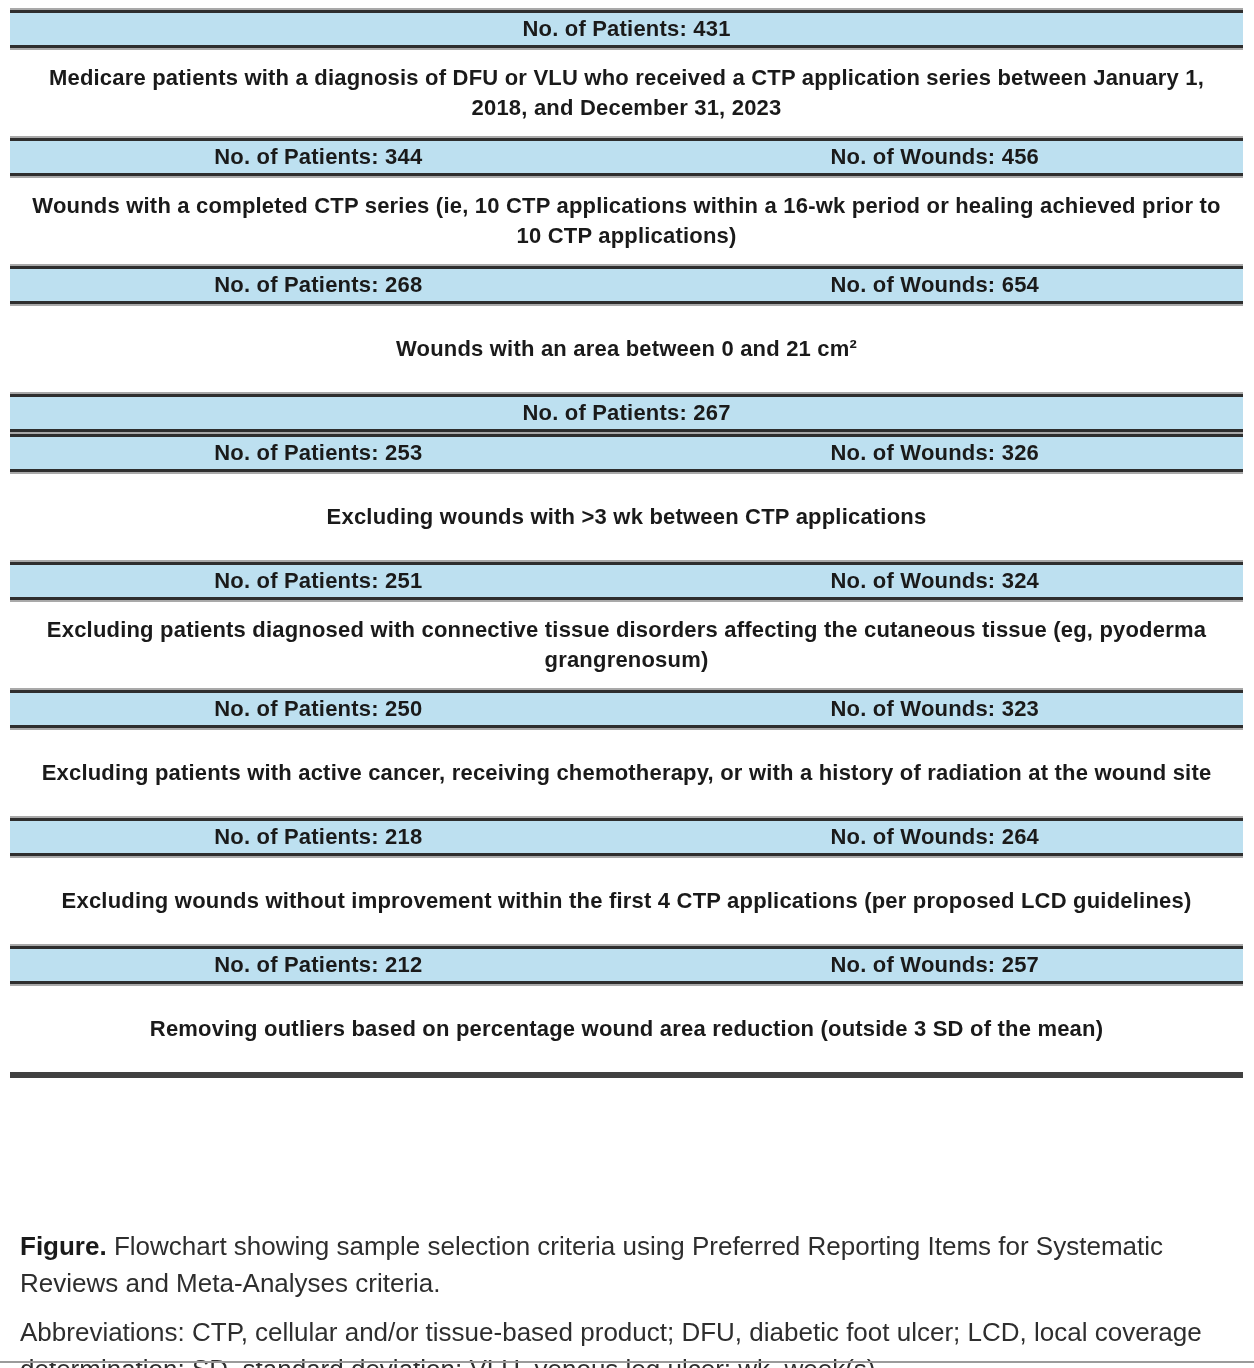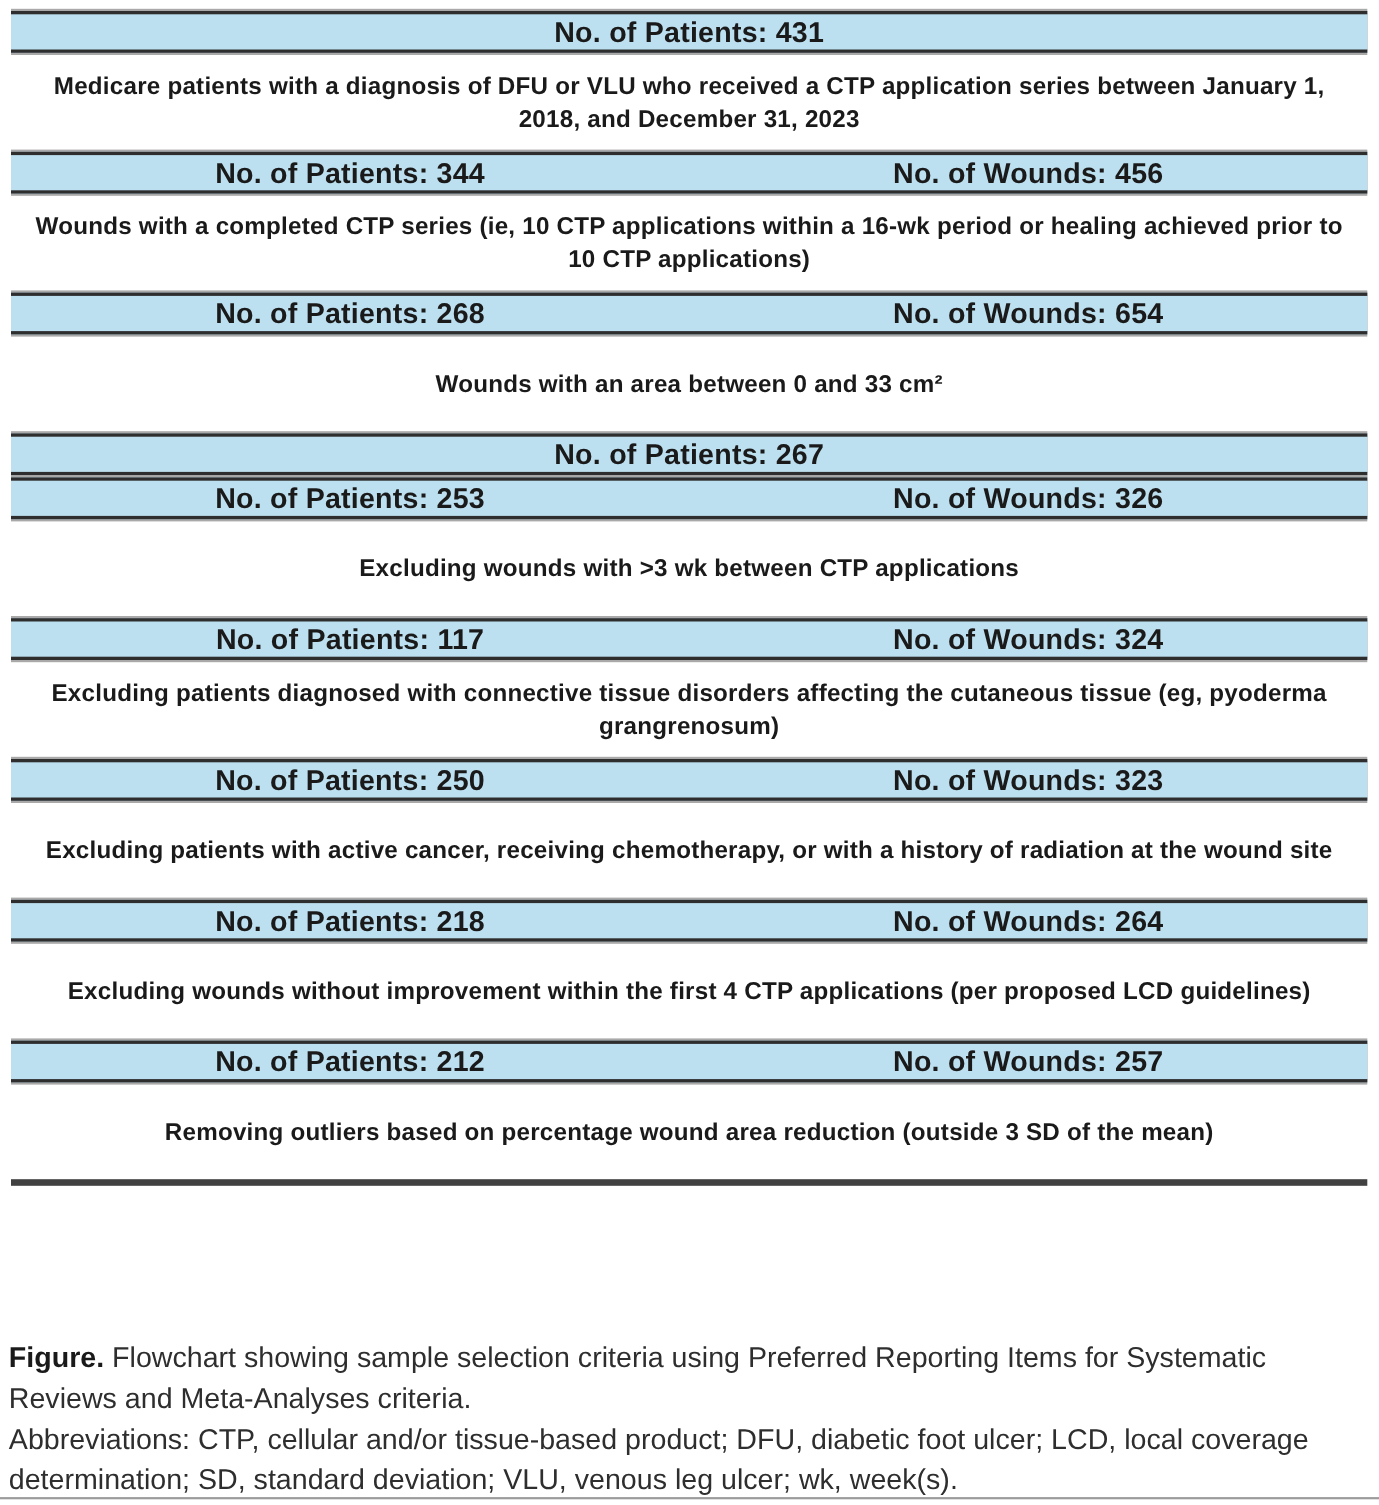--- a/index.html
+++ b/index.html
@@ -28,21 +28,21 @@
     box-shadow: 0 -2px 0 #A9A9A9, 0 2px 0 #A9A9A9;
     margin: 2px 0;
     height: 32px;
     display: flex;
     align-items: center;
   }
   .bar .cell {
     flex: 1;
     text-align: center;
     font-weight: bold;
-    font-size: 26px;
+    font-size: 22px;
     letter-spacing: 0.2px;
     color: #1a1a1a;
   }
   .desc {
     height: 86px;
     display: flex;
     align-items: center;
     justify-content: center;
     text-align: center;
   }
@@ -62,21 +62,21 @@
   .caption {
     position: absolute;
     left: 8px;
     top: 1216px;
     width: 1246px;
     font-size: 26px;
     line-height: 37px;
     color: #2E2E2E;
   }
   .caption p {
-    margin: 0;
+    margin: 12px;
   }
   .caption .fig-label {
     font-weight: bold;
     color: #1a1a1a;
   }
   .page-bottom-rule {
     position: absolute;
     left: 0;
     top: 1361px;
     width: 1254px;
@@ -102,37 +102,37 @@
   </div>
   <div class="desc">
     <span>Wounds with a completed CTP series (ie, 10 CTP applications within a 16-wk period or healing achieved prior to 10 CTP applications)</span>
   </div>
 
   <div class="bar">
     <div class="cell">No. of Patients: 268</div>
     <div class="cell">No. of Wounds: 654</div>
   </div>
   <div class="desc">
-    <span>Wounds with an area between 0 and 33 cm²</span>
+    <span>Wounds with an area between 0 and 21 cm²</span>
   </div>
 
   <div class="bar">
     <div class="cell">No. of Patients: 267</div>
   </div>
 
   <div class="bar">
     <div class="cell">No. of Patients: 253</div>
     <div class="cell">No. of Wounds: 326</div>
   </div>
   <div class="desc">
     <span>Excluding wounds with &gt;3 wk between CTP applications</span>
   </div>
 
   <div class="bar">
-    <div class="cell">No. of Patients: 117</div>
+    <div class="cell">No. of Patients: 251</div>
     <div class="cell">No. of Wounds: 324</div>
   </div>
   <div class="desc">
     <span>Excluding patients diagnosed with connective tissue disorders affecting the cutaneous tissue (eg, pyoderma grangrenosum)</span>
   </div>
 
   <div class="bar">
     <div class="cell">No. of Patients: 250</div>
     <div class="cell">No. of Wounds: 323</div>
   </div>

